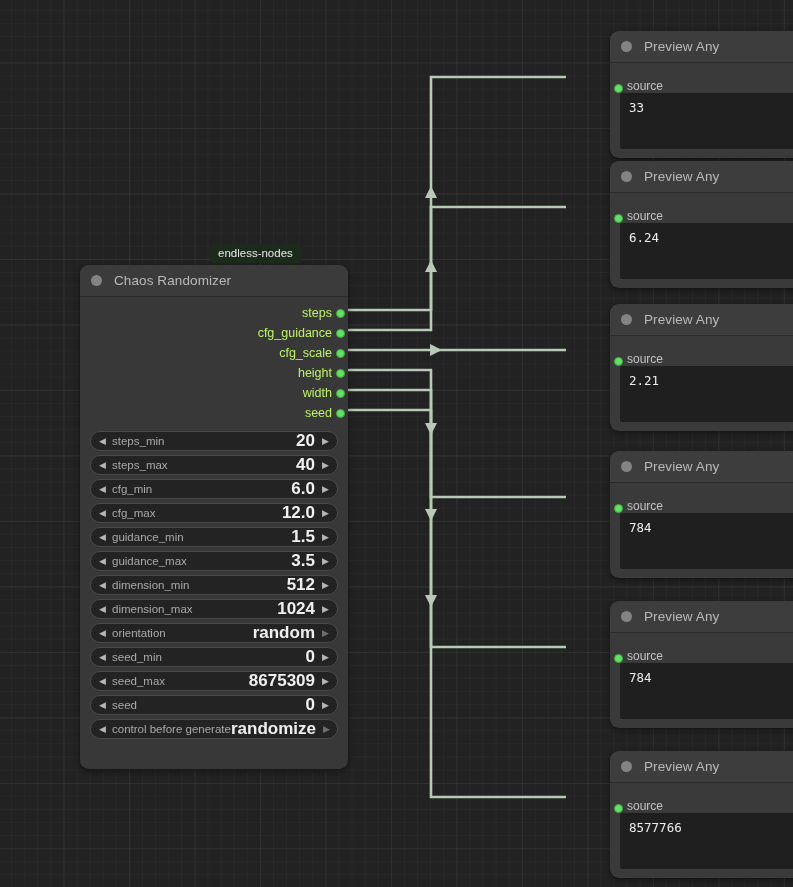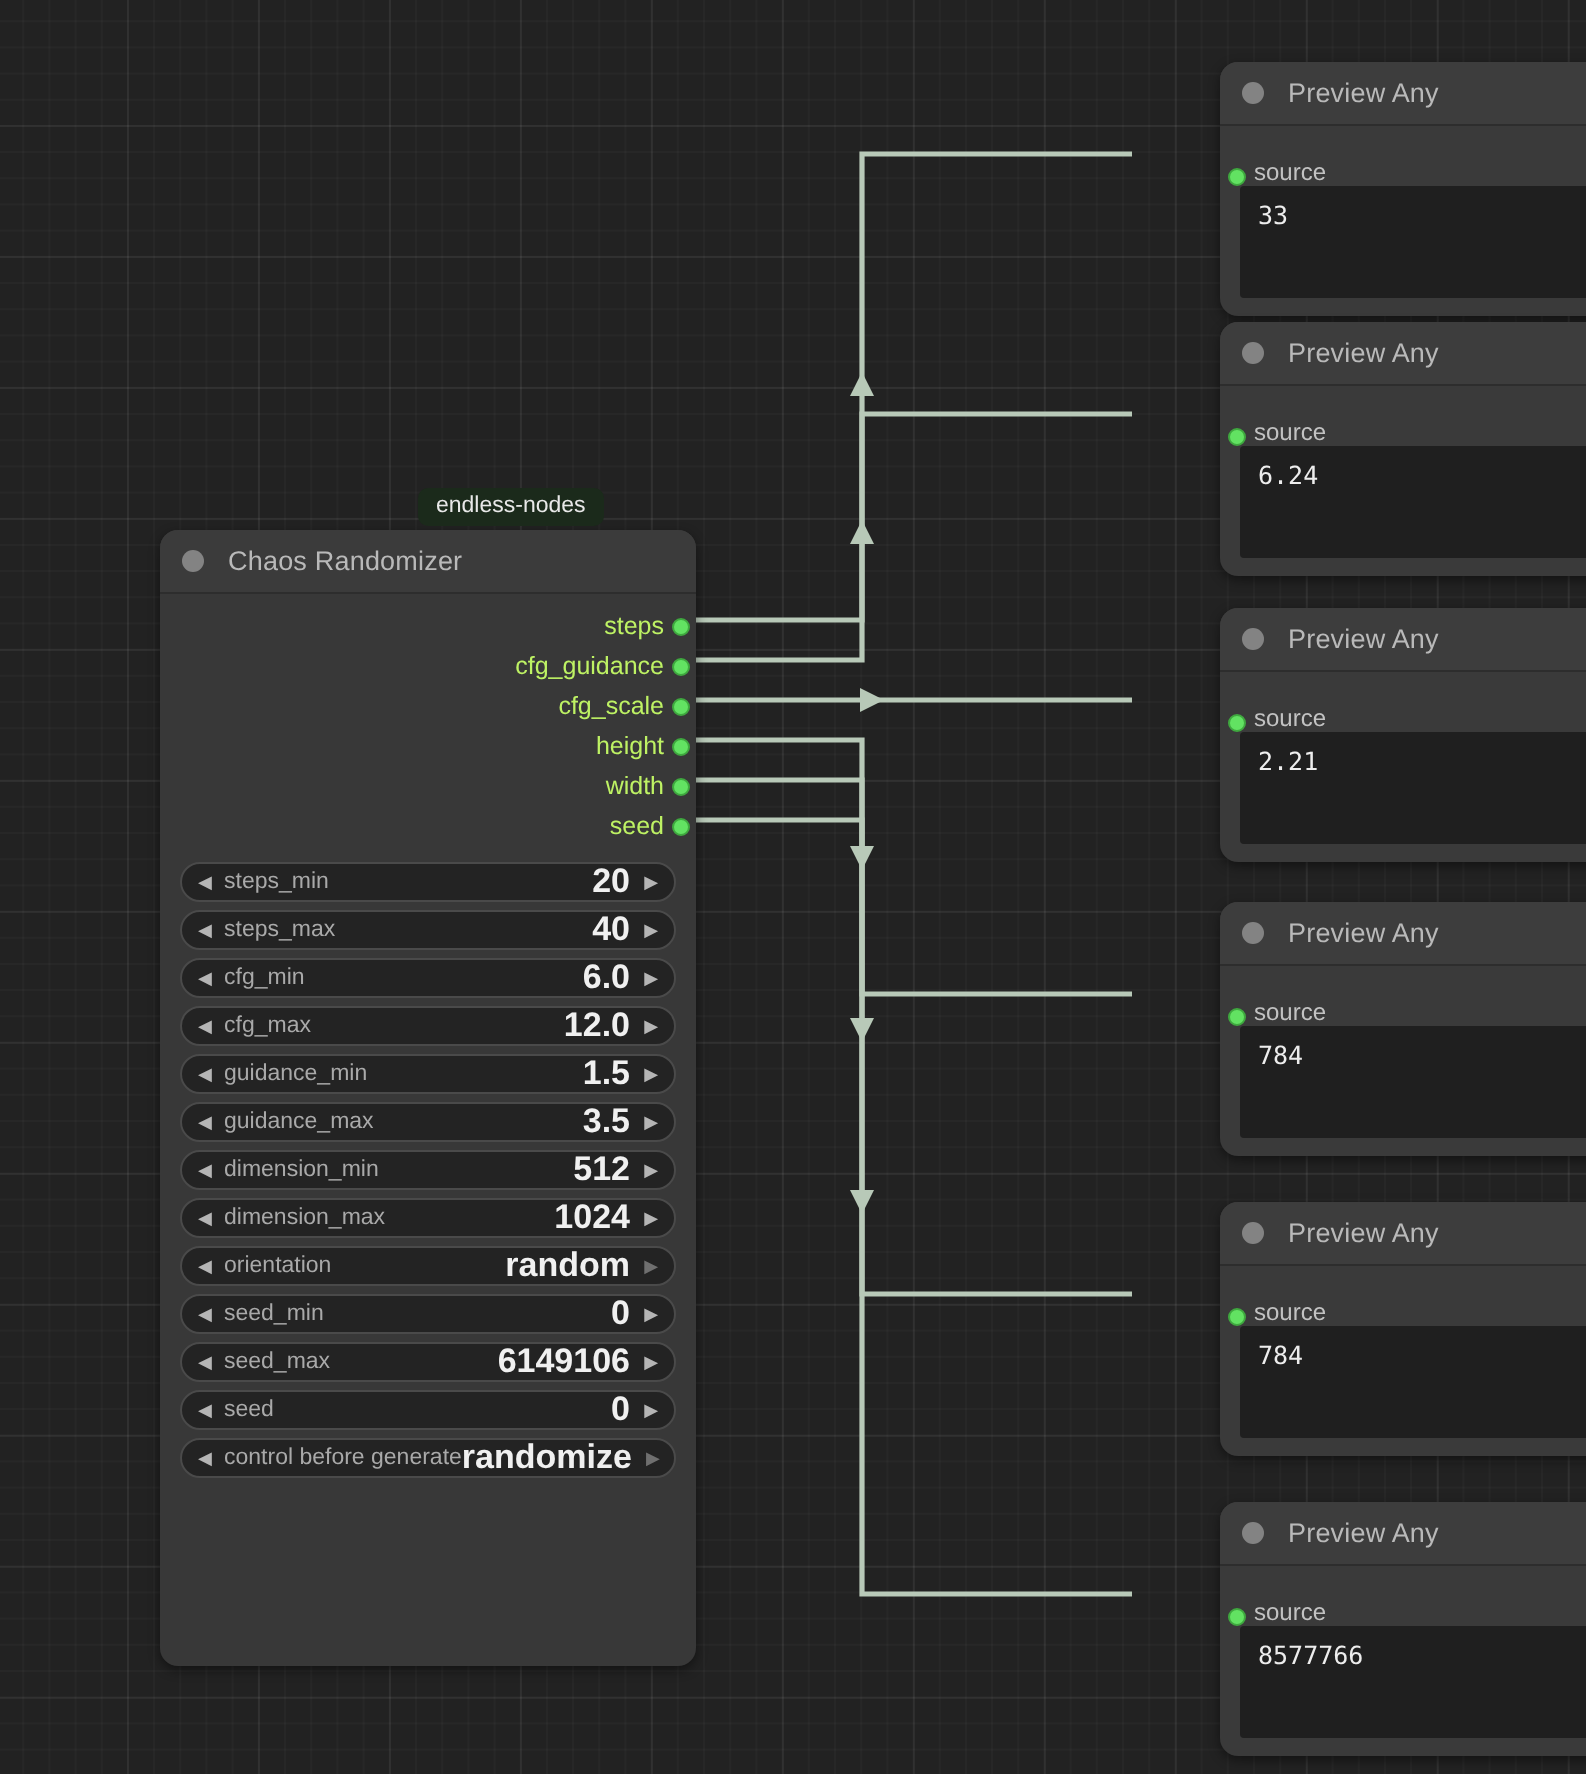--- a/index.html
+++ b/index.html
@@ -80,21 +80,21 @@
     font-weight: normal;
     white-space: nowrap;
     z-index: 6;
   }
 
   
   #randomizer {
     left: 32px;
     top: 265px;
     width: 268px;
-    height: 568px;
+    height: 504px;
     background: #383838;
   }
   #randomizer .node-body {
     padding-top: 6px;
   }
   .out-row {
     height: 20px;
     display: flex;
     align-items: center;
     justify-content: flex-end;
@@ -337,21 +337,21 @@
         <div class="widget">
           <span class="w-arrow">◀</span>
           <span class="w-label">seed_min</span>
           <span class="w-value">0</span>
           <span class="w-arrow right">▶</span>
         </div>
 
         <div class="widget">
           <span class="w-arrow">◀</span>
           <span class="w-label">seed_max</span>
-          <span class="w-value">6149106</span>
+          <span class="w-value">8675309</span>
           <span class="w-arrow right">▶</span>
         </div>
 
         <div class="widget">
           <span class="w-arrow">◀</span>
           <span class="w-label">seed</span>
           <span class="w-value">0</span>
           <span class="w-arrow right">▶</span>
         </div>
 

